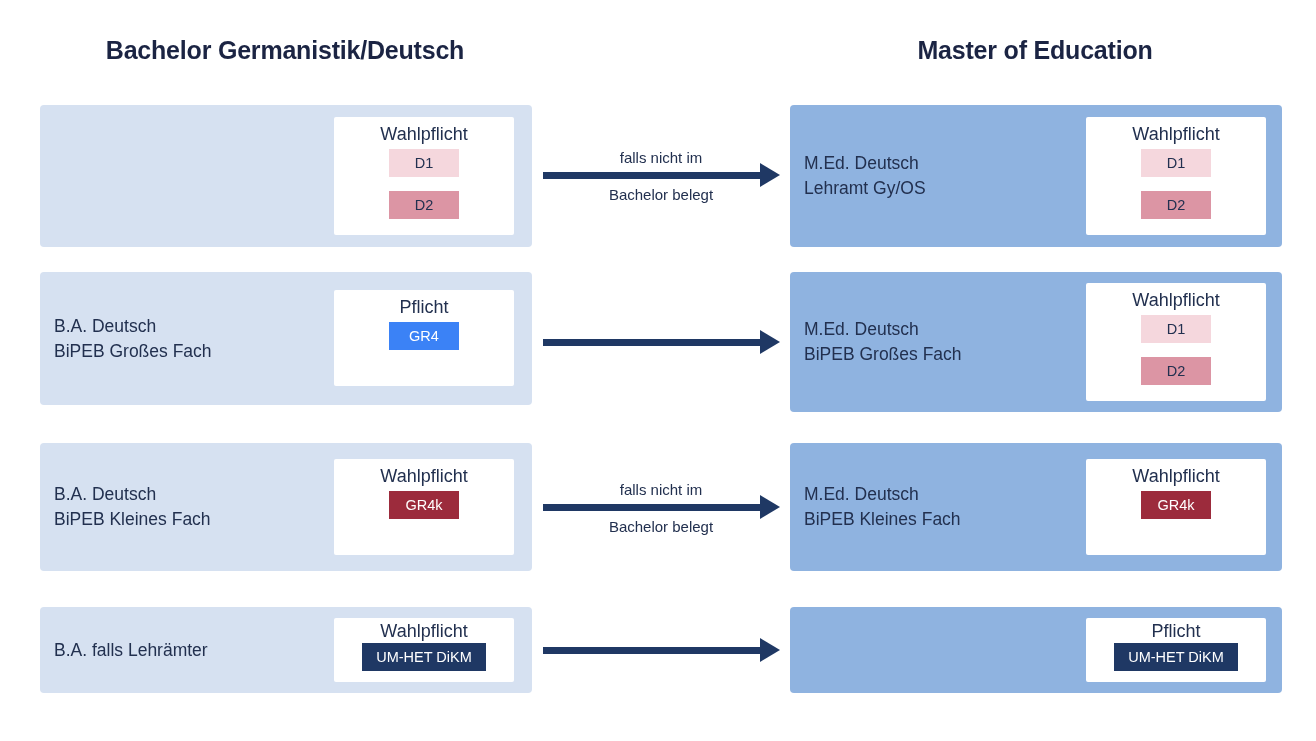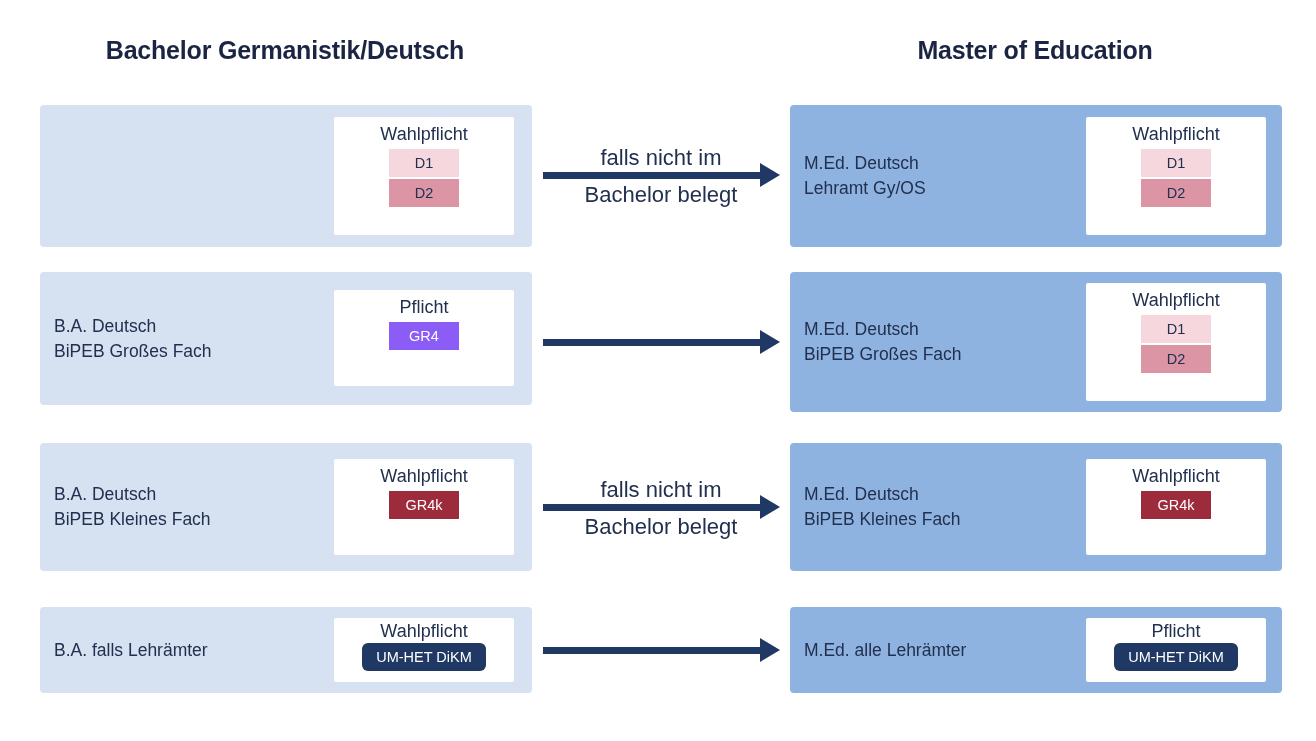--- a/index.html
+++ b/index.html
@@ -90,26 +90,26 @@
     margin-bottom: 4px;
     white-space: nowrap;
   }
 
   .badge {
     width: 70px;
     text-align: center;
     font-size: 14.5px;
     line-height: 28px;
     height: 28px;
-    margin-bottom: 2px;
+    margin-bottom: 14px;
     box-sizing: border-box;
     white-space: nowrap;
   }
   .badge:last-child { margin-bottom: 0; }
-  .badge.wide { width: 124px; border-radius: 6px; }
+  .badge.wide { width: 124px; }
 
   
   .arrow {
     position: absolute;
     height: 24px;
   }
   .arrow .shaft {
     position: absolute;
     left: 0;
     top: 9px;
@@ -122,21 +122,21 @@
     width: 0;
     height: 0;
     border-top: 12px solid transparent;
     border-bottom: 12px solid transparent;
     border-left: 20px solid #1f3864;
   }
   .arrow-label {
     position: absolute;
     width: 240px;
     text-align: center;
-    font-size: 22px;
+    font-size: 15px;
     line-height: 24px;
     color: #22304f;
     white-space: nowrap;
   }
 </style>
 </head>
 <body>
 
 <div class="stage">
 
@@ -172,21 +172,21 @@
     </div>
   </div>
 
   <div class="row" style="top:272px;height:140px;">
 
     <div class="panel bachelor" style="top:0;height:133px;">
       <div class="panel-label">B.A. Deutsch
 BiPEB Großes Fach</div>
       <div class="module-card" style="top:18px;height:96px;width:180px;">
         <div class="module-kind">Pflicht</div>
-        <div class="badge" style="background:#8b5cf6;color:#ffffff;">GR4</div>
+        <div class="badge" style="background:#3b82f6;color:#ffffff;">GR4</div>
       </div>
     </div>
 
     <div class="arrow" style="left:543px;top:58px;width:237px;">
       <div class="shaft" style="width:217px;"></div>
       <div class="head" style="left:217px;"></div>
     </div>
 
     <div class="panel master" style="top:0;height:140px;">
       <div class="panel-label">M.Ed. Deutsch
@@ -236,21 +236,20 @@
         <div class="badge wide" style="background:#1f3864;color:#ffffff;">UM-HET DiKM</div>
       </div>
     </div>
 
     <div class="arrow" style="left:543px;top:31px;width:237px;">
       <div class="shaft" style="width:217px;"></div>
       <div class="head" style="left:217px;"></div>
     </div>
 
     <div class="panel master" style="top:0;height:86px;">
-      <div class="panel-label">M.Ed. alle Lehrämter</div>
       <div class="module-card" style="top:11px;height:64px;width:180px;">
         <div class="module-kind" style="margin-top:2px;margin-bottom:1px;">Pflicht</div>
         <div class="badge wide" style="background:#1f3864;color:#ffffff;">UM-HET DiKM</div>
       </div>
     </div>
   </div>
 
 </div>
 
 </body></html>

